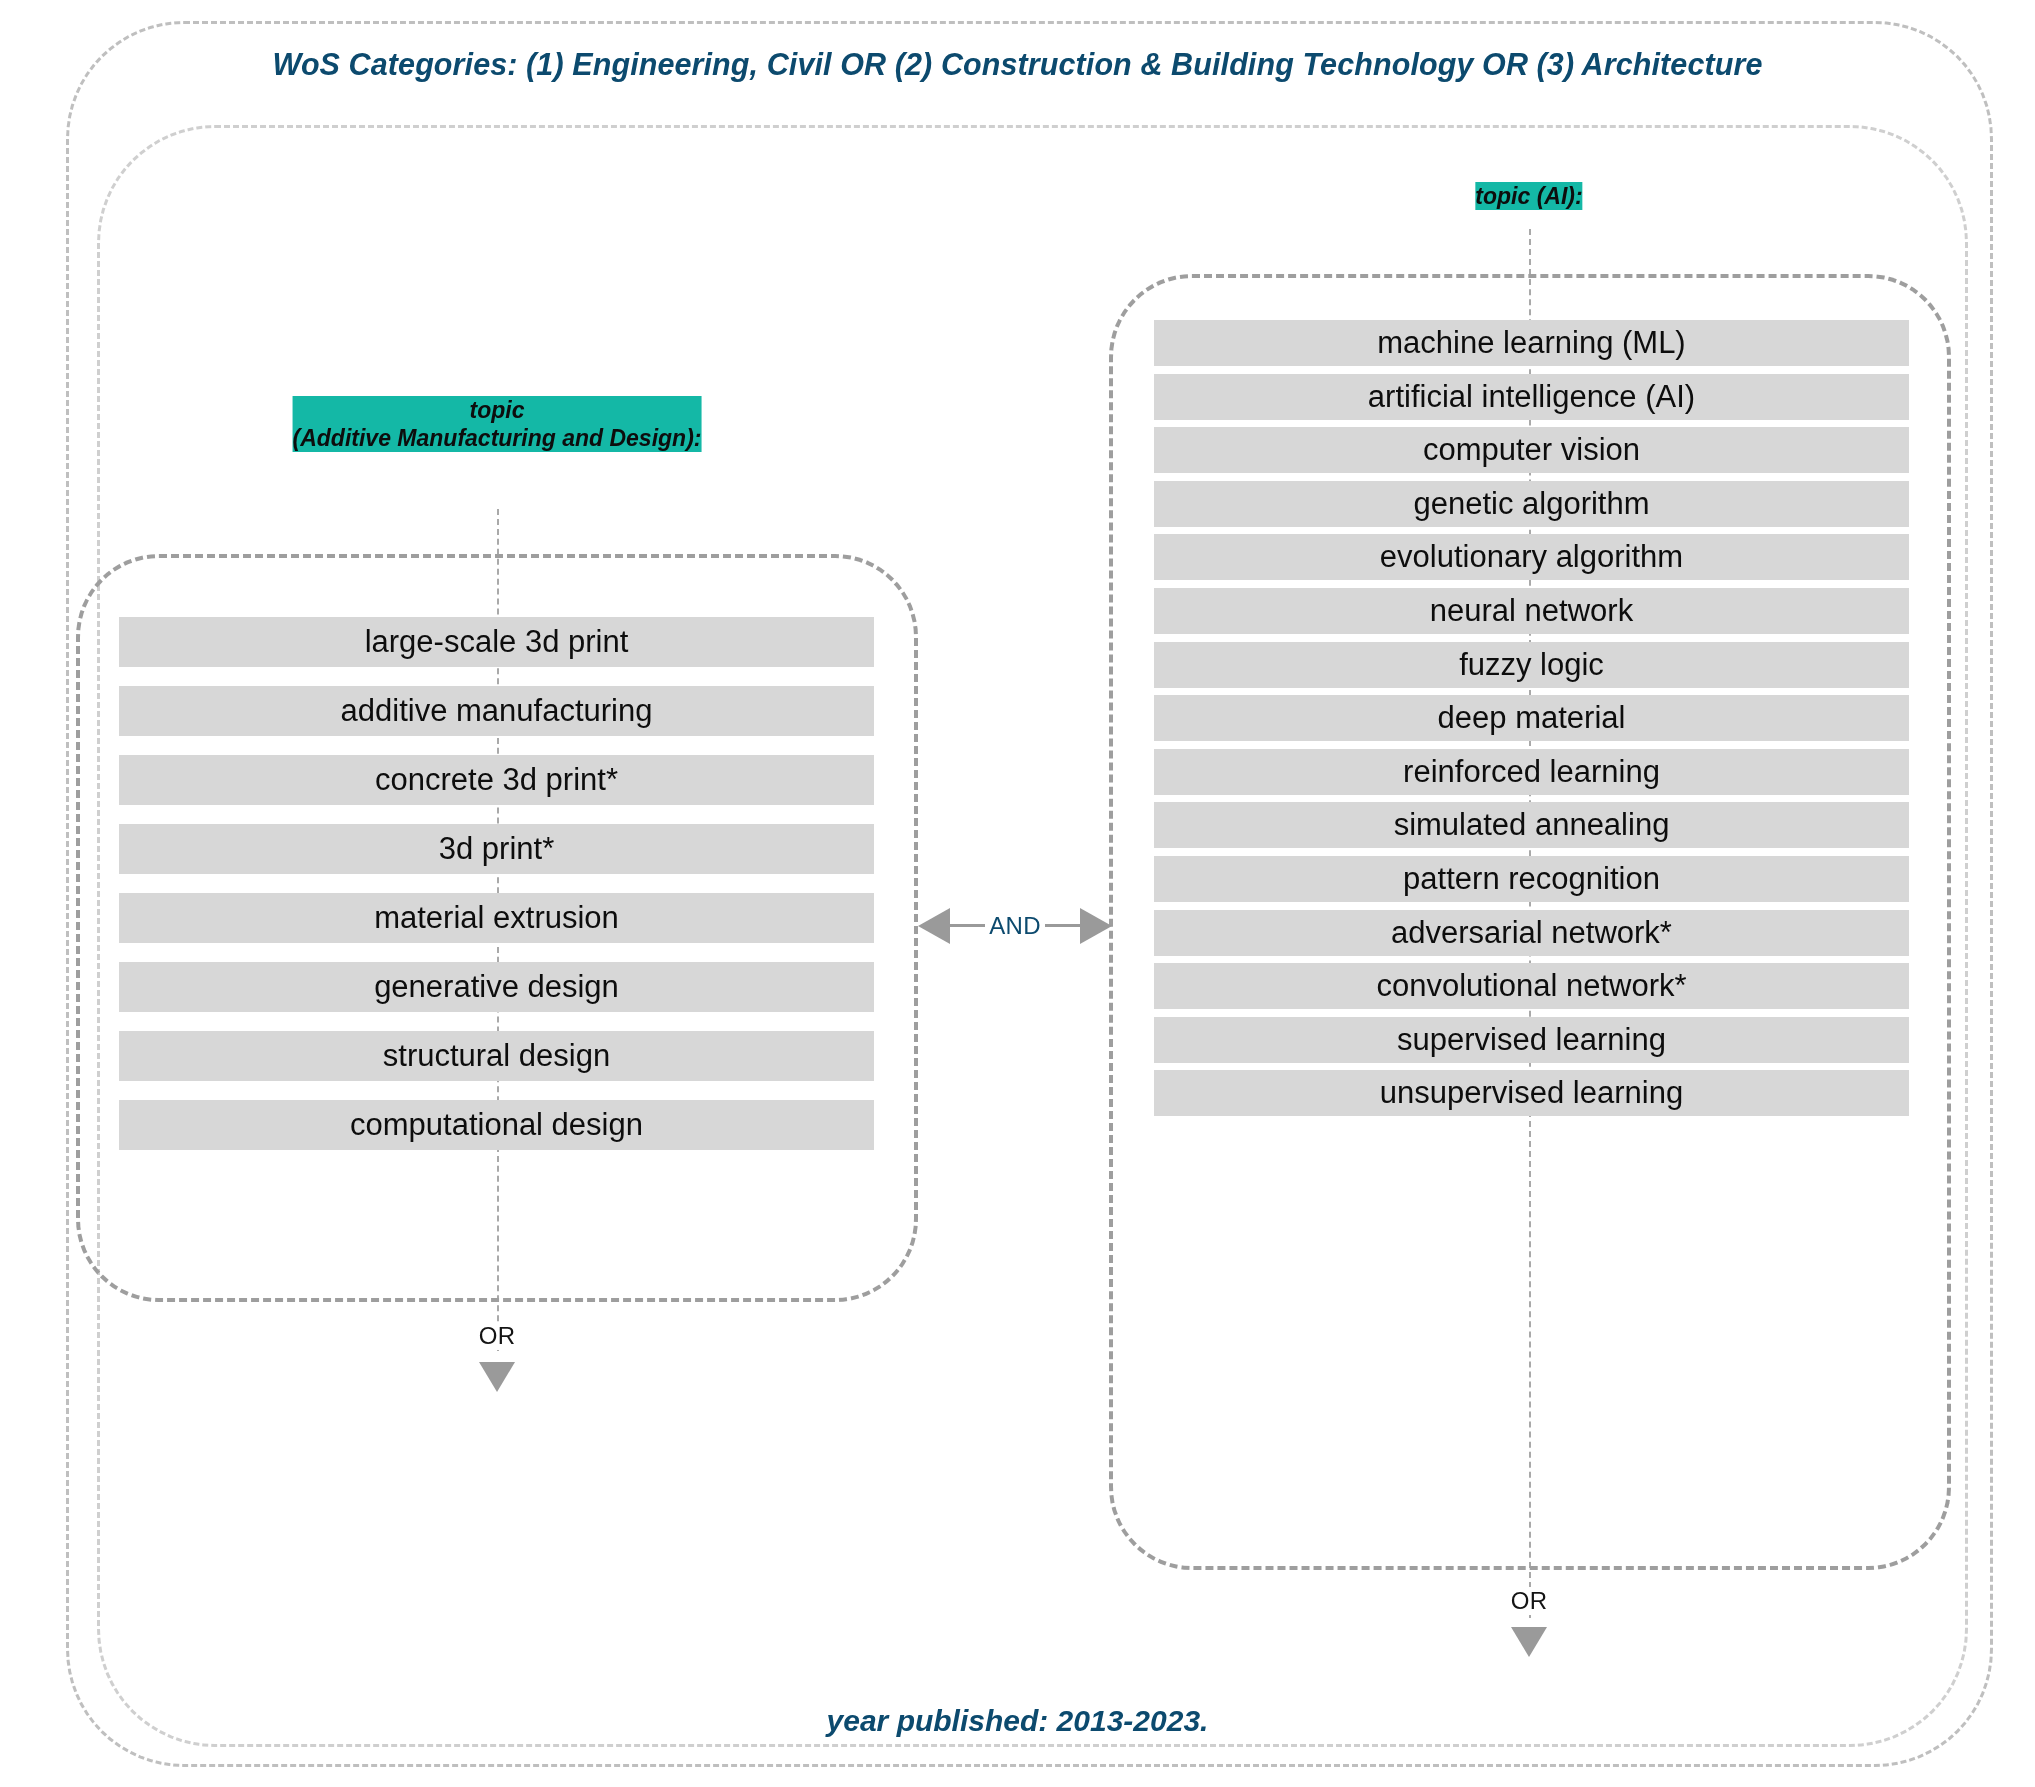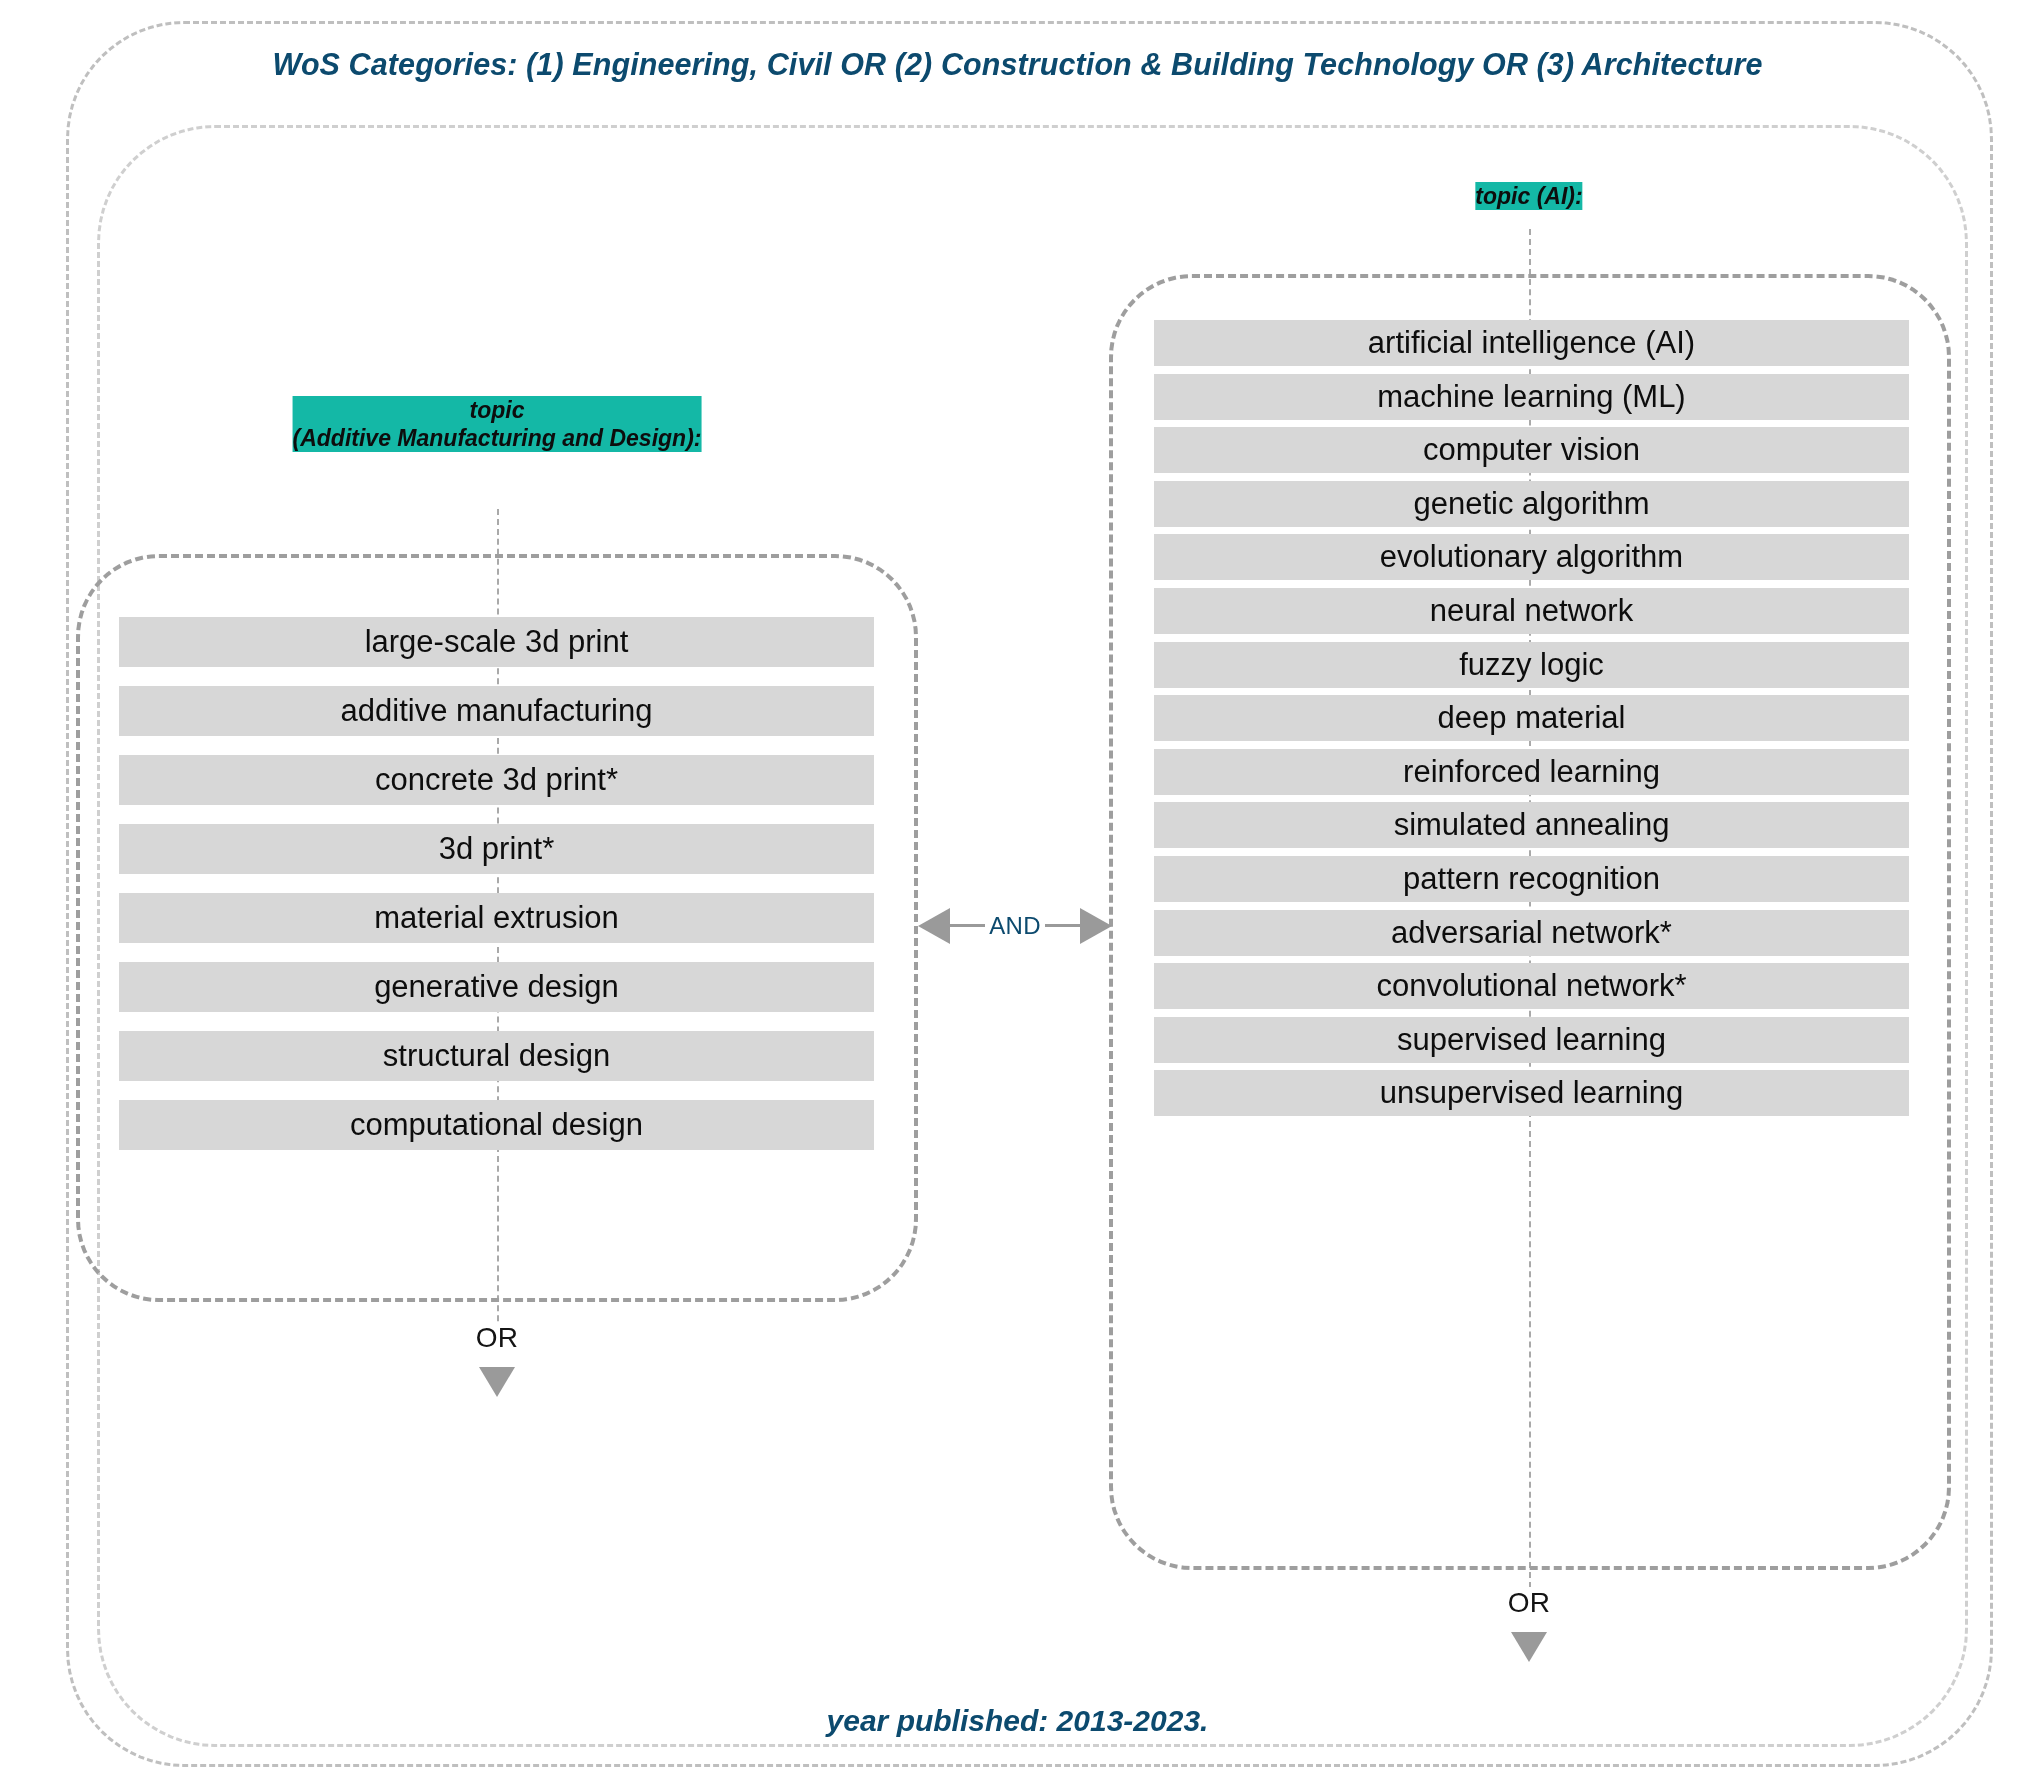--- a/index.html
+++ b/index.html
@@ -135,21 +135,21 @@
     background:#fff;
   }
 
   
   .or-connector{
     position:absolute;
     display:flex;flex-direction:column;align-items:center;
     z-index:5;
   }
   .or-label{
-    font-size:28px;color:#141414;background:#fff;
+    font-size:24px;color:#141414;background:#fff;
     padding:1.4px 9.7px;line-height:1.05;letter-spacing:0.3px;
   }
   .or-arrow{
     width:0;height:0;
     border-left:18px solid transparent;
     border-right:18px solid transparent;
     border-top:30.5px solid #9a9a9a;
     margin-top:12.5px;
   }
   #am-or{ left:497px; transform:translateX(-50%); top:1322px; }
@@ -202,22 +202,22 @@
 
   <div class="col-label" id="ai-label">
     <div>topic (AI):</div>
   </div>
 
   <div class="spine" id="ai-spine"></div>
 
   <div class="dashbox" id="ai-topic-box"></div>
 
   <div class="chip-col" id="ai-chips">
+    <div class="chip">machine learning (ML)</div>
     <div class="chip">artificial intelligence (AI)</div>
-    <div class="chip">machine learning (ML)</div>
     <div class="chip">computer vision</div>
     <div class="chip">genetic algorithm</div>
     <div class="chip">evolutionary algorithm</div>
     <div class="chip">neural network</div>
     <div class="chip">fuzzy logic</div>
     <div class="chip">deep material</div>
     <div class="chip">reinforced learning</div>
     <div class="chip">simulated annealing</div>
     <div class="chip">pattern recognition</div>
     <div class="chip">adversarial network*</div>

